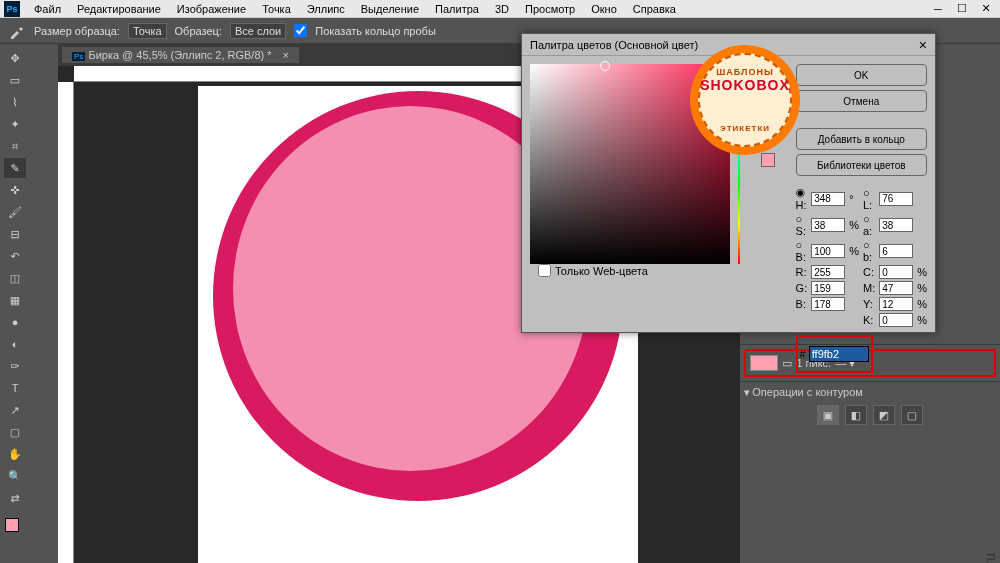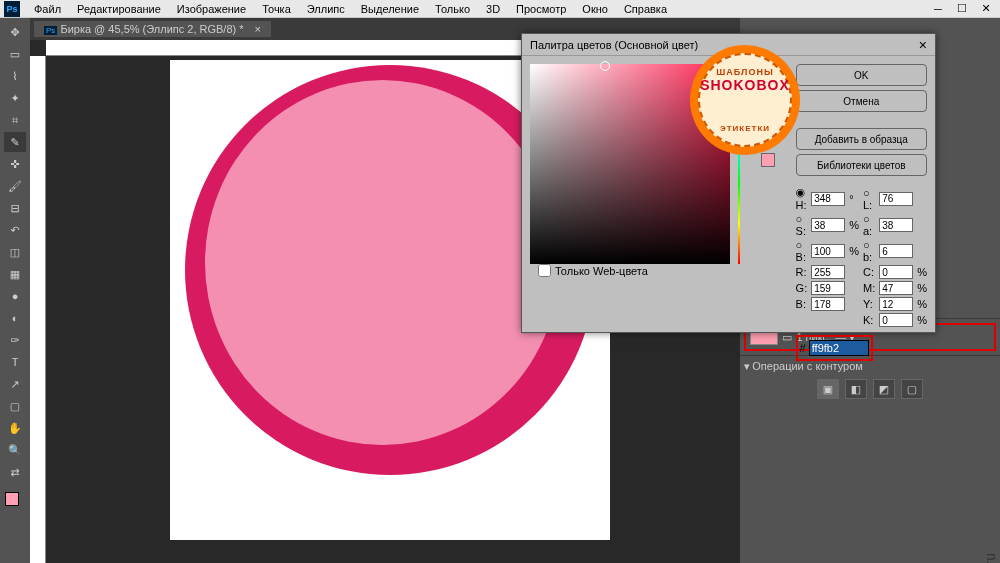--- a/index.html
+++ b/index.html
@@ -21,21 +21,21 @@
 
 
 .main { flex: 1; display: flex; }
 .toolbox { width: 30px; background: #535353; display: flex; flex-direction: column; align-items: center; padding-top: 4px; gap: 2px; }
 .toolbox .tool { width: 22px; height: 20px; display: flex; align-items: center; justify-content: center; color: #ccc; cursor: pointer; }
 .toolbox .tool.active { background: #3a3a3a; }
 .toolbox .swatch { width: 20px; height: 20px; margin-top: 8px; }
 .swatch-fg { width: 14px; height: 14px; background: #ff9fb2; border: 1px solid #000; position: relative; }
 .swatch-bg { width: 14px; height: 14px; background: #fff; border: 1px solid #000; position: absolute; left: 6px; top: 6px; z-index: -1; }
 
-.canvas-wrap { flex: 1; background: #282828; display: flex; flex-direction: column; }
+.canvas-wrap { flex: 1; background: #282828; display: flex; flex-direction: column; margin-left: 28px; }
 .tabbar { height: 22px; background: #3a3a3a; display: flex; align-items: center; padding-left: 4px; color: #ccc; font-size: 10px; }
 .tabbar .tab { padding: 2px 10px; background: #535353; }
 .tabbar .tab .x { margin-left: 8px; cursor: pointer; }
 .canvas-area { flex: 1; background: #282828; position: relative; overflow: hidden; }
 .rulers-h { height: 16px; background: #fff; border-bottom: 1px solid #888; margin-left: 16px; }
 .rulers-v { width: 16px; background: #fff; border-right: 1px solid #888; position: absolute; left: 0; top: 16px; bottom: 0; }
 .artboard { position: absolute; left: 140px; top: 20px; width: 440px; height: 480px; background: #fff; }
 .ring-outer { position: absolute; left: 15px; top: 5px; width: 410px; height: 410px; border-radius: 50%; background: #d81b60; }
 .ring-inner { position: absolute; left: 35px; top: 20px; width: 355px; height: 365px; border-radius: 50%; background: #f48fb1; }
 .statusbar { height: 18px; background: #3a3a3a; color: #ccc; display: flex; align-items: center; padding: 0 8px; font-size: 10px; gap: 20px; }
@@ -60,21 +60,21 @@
 .hue-bar .sl { position: absolute; left: -3px; right: -3px; height: 4px; border: 1px solid #000; top: 12px; }
 .dlg-right { flex: 1; display: flex; flex-direction: column; gap: 4px; }
 .dlg-right button { height: 22px; background: #bfbfbf; border: 1px solid #666; border-radius: 4px; cursor: pointer; font-size: 10px; }
 .preview { width: 40px; height: 36px; border: 1px solid #666; }
 .preview .new { height: 18px; background: #ff9fb2; }
 .preview .cur { height: 18px; background: #ff9fb2; }
 .fields { display: grid; grid-template-columns: auto 34px auto auto 34px auto; gap: 2px 4px; font-size: 10px; align-items: center; }
 .fields input[type=text] { width: 34px; height: 14px; font-size: 10px; border: 1px solid #666; padding: 0 2px; background: #fff; }
 .hex-row { display: flex; align-items: center; gap: 4px; margin-top: 4px; }
 .hex-row input { width: 60px; background: #1e5a9e; color: #fff; border: 1px solid #000; padding: 1px 2px; }
-.hex-box { border: 2px solid #d00; padding: 3px 2px; }
+.hex-box { border: 2px solid #d00; padding: 9px 2px; }
 .webonly { font-size: 10px; padding-left: 8px; display: flex; align-items: center; gap: 4px; }
 
 
 .badge { position: absolute; left: 690px; top: 45px; width: 110px; height: 110px; }
 .badge .scallop { width: 100%; height: 100%; background: #ff7a00; border-radius: 50%; position: relative; }
 .badge .inner { position: absolute; inset: 8px; border-radius: 50%; background: #ffeecf; border: 2px dashed #d05a00; display: flex; flex-direction: column; align-items: center; justify-content: center; font-weight: bold; }
 .badge .t1 { font-size: 9px; color: #c04000; letter-spacing: 1px; }
 .badge .t2 { font-size: 14px; color: #d00030; letter-spacing: 1px; }
 .badge .t3 { font-size: 8px; color: #c04000; letter-spacing: 1px; margin-top: 31px; }
 
@@ -86,32 +86,44 @@
 <div class="app">
 
   <div class="menubar">
     <div class="logo">Ps</div>
     <span class="mi">Файл</span>
     <span class="mi">Редактирование</span>
     <span class="mi">Изображение</span>
     <span class="mi">Точка</span>
     <span class="mi">Эллипс</span>
     <span class="mi">Выделение</span>
-    <span class="mi">Только</span>
+    <span class="mi">Палитра</span>
     <span class="mi">3D</span>
     <span class="mi">Просмотр</span>
     <span class="mi">Окно</span>
     <span class="mi">Справка</span>
     <div class="win-controls">
       <span>─</span>
       <span>☐</span>
       <span>✕</span>
     </div>
   </div>
 
+  <div class="optbar">
+    <svg class="ico" viewBox="0 0 18 18">
+        <path d="M3 15l6-6 2 2-6 6H3v-2z" fill="#ccc"></path>
+        <path d="M11 7l2-2 2 2-2 2z" fill="#ccc"></path>
+      </svg>
+    <span>Размер образца:</span>
+    <span class="sel">Точка</span>
+    <span>Образец:</span>
+    <span class="sel">Все слои</span>
+    <input type="checkbox" checked="" style="">
+    <span>Показать кольцо пробы</span>
+  </div>
 
   <div class="main">
     <div class="toolbox">
       <div class="tool">✥</div>
       <div class="tool">▭</div>
       <div class="tool">⌇</div>
       <div class="tool">✦</div>
       <div class="tool">⌗</div>
       <div class="tool active">✎</div>
       <div class="tool">✜</div>
@@ -202,21 +214,21 @@
         <div class="cur"></div>
       </div>
       <span>ущий</span>
       <span>⬚</span>
       <div style="width:14px;height:14px;background:#ff9fb2;border:1px solid #666"></div>
     </div>
     <div class="dlg-right">
       <button>OK</button>
       <button>Отмена</button>
       <div style="height:8px"></div>
-      <button>Добавить в образца</button>
+      <button>Добавить в кольцо</button>
       <button>Библиотеки цветов</button>
       <div class="fields" style="margin-top:6px">
         <span>◉ H:</span>
           <input type="text" value="348" style="">
           <span>°</span>
         <span>○ L:</span>
           <input type="text" value="76" style="">
           <span></span>
         <span>○ S:</span>
           <input type="text" value="38" style="">

